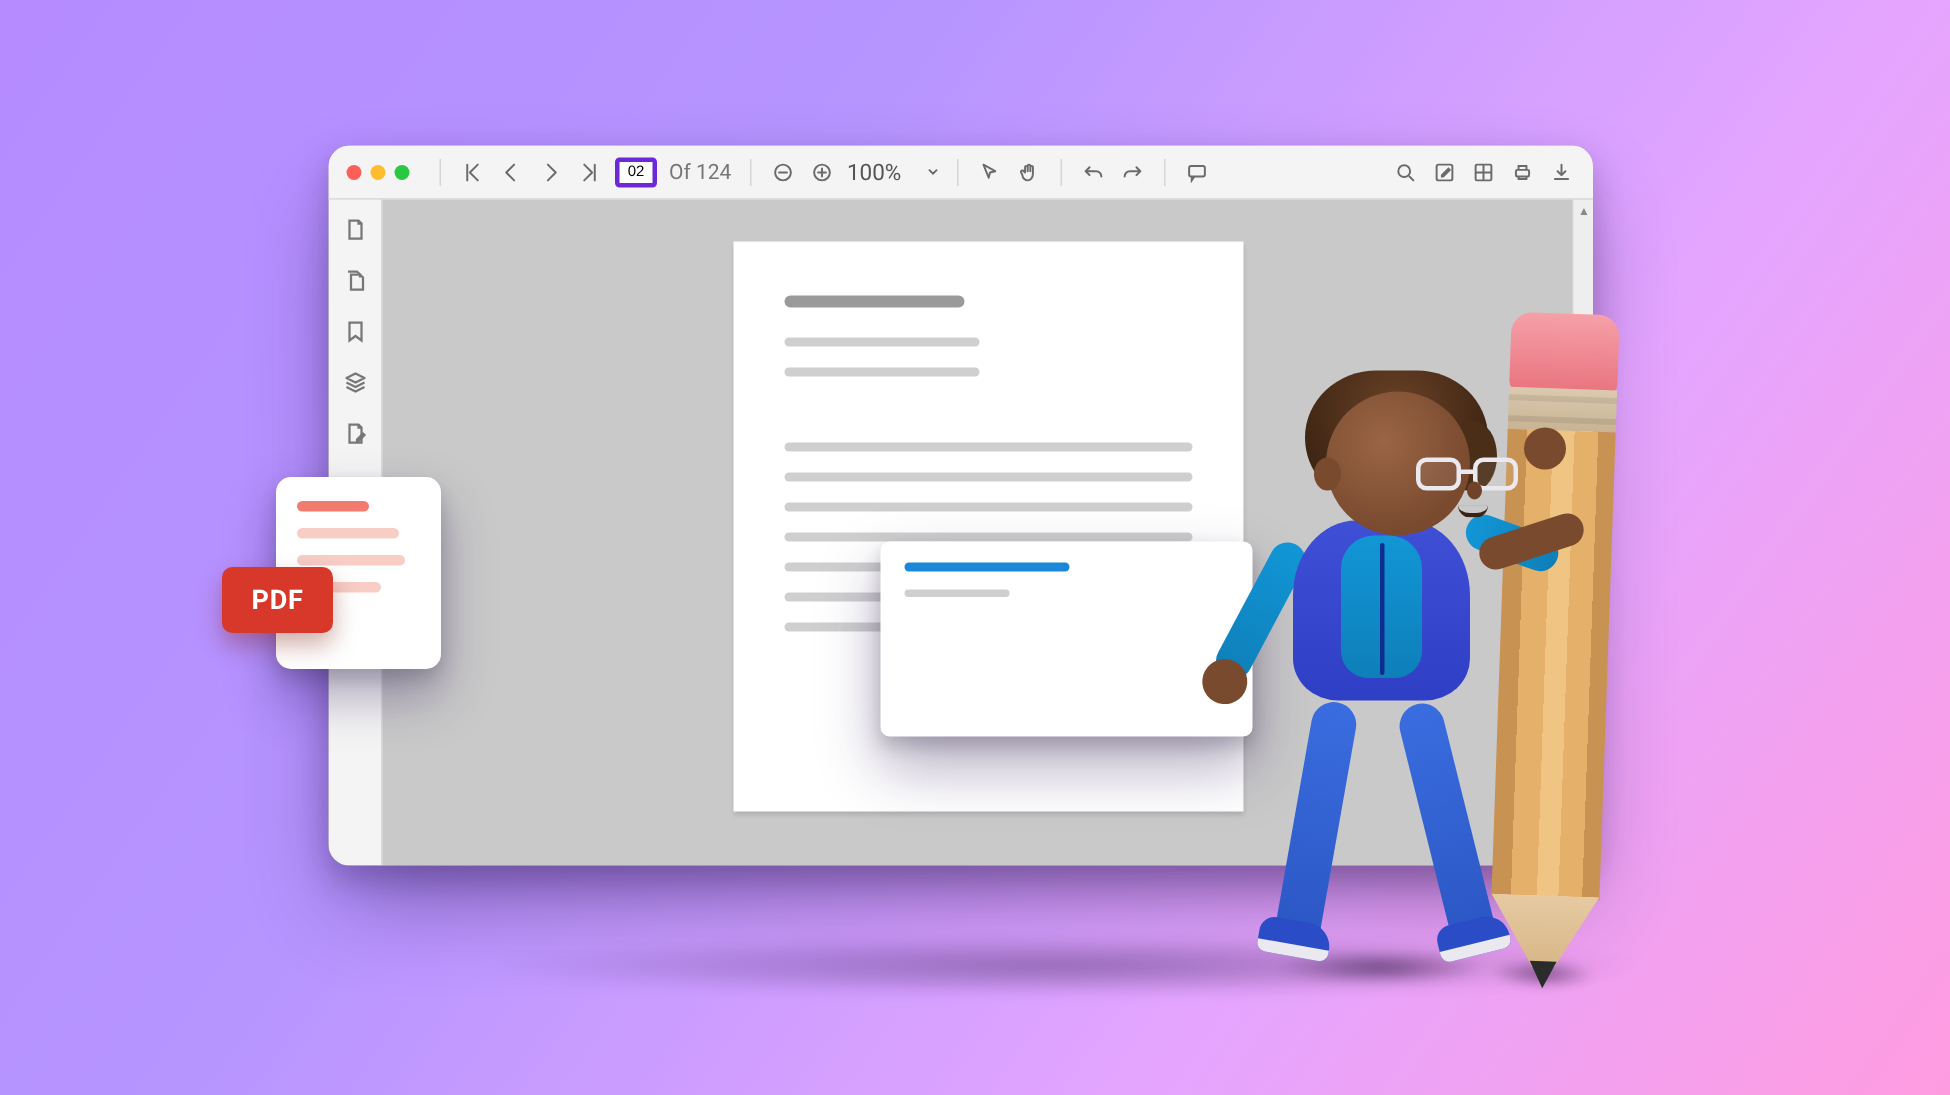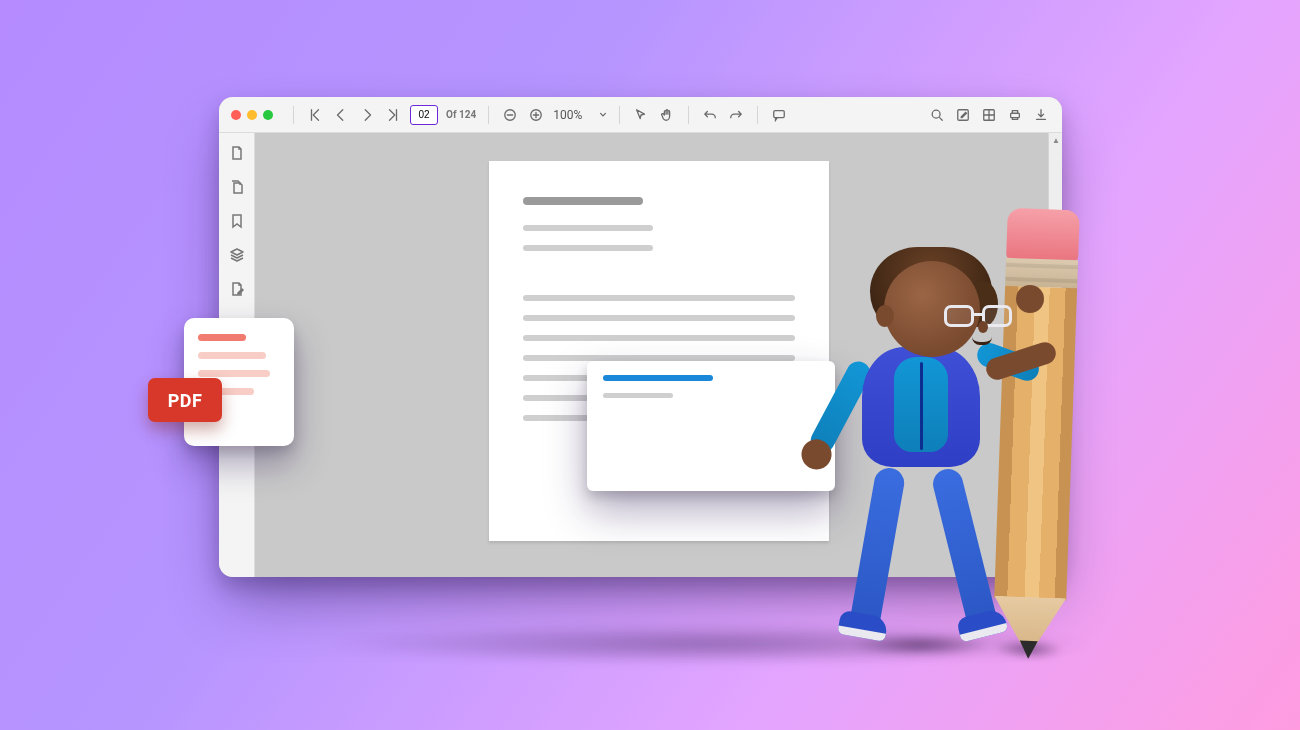--- a/index.html
+++ b/index.html
@@ -47,25 +47,25 @@
     width: 18px; height: 18px;
     display:flex; align-items:center; justify-content:center;
     color:#6b6b6b; stroke:#6b6b6b; fill:none;
     cursor:pointer;
     flex-shrink:0;
   }
   .ticon svg { width: 14px; height: 14px; stroke-width: 1.5; }
 
   .page-input {
     width: 28px; height: 20px;
-    border: 1px solid #6d28d9; border-radius: 3px;
+    border: 3px solid #6d28d9; border-radius: 3px;
     font-size: 10px; text-align: center; background:#fff;
   }
-  .page-total { font-size: 10px; color:#777;font-weight:bold; }
-  .zoom-level { font-size: 12px; color:#555; display:flex; align-items:center; gap:17px;}
+  .page-total { font-size: 14px; color:#777; }
+  .zoom-level { font-size: 15px; color:#555; display:flex; align-items:center; gap:17px;}
 
   .toolbar-spacer { flex: 1; }
 
   .viewer-body { flex:1; display:flex; overflow:hidden; }
   .left-rail {
     width: 36px;
     background: #f4f4f4;
     border-right: 1px solid #dcdcdc;
     display:flex; flex-direction:column; align-items:center;
     padding-top: 12px; gap: 18px;

